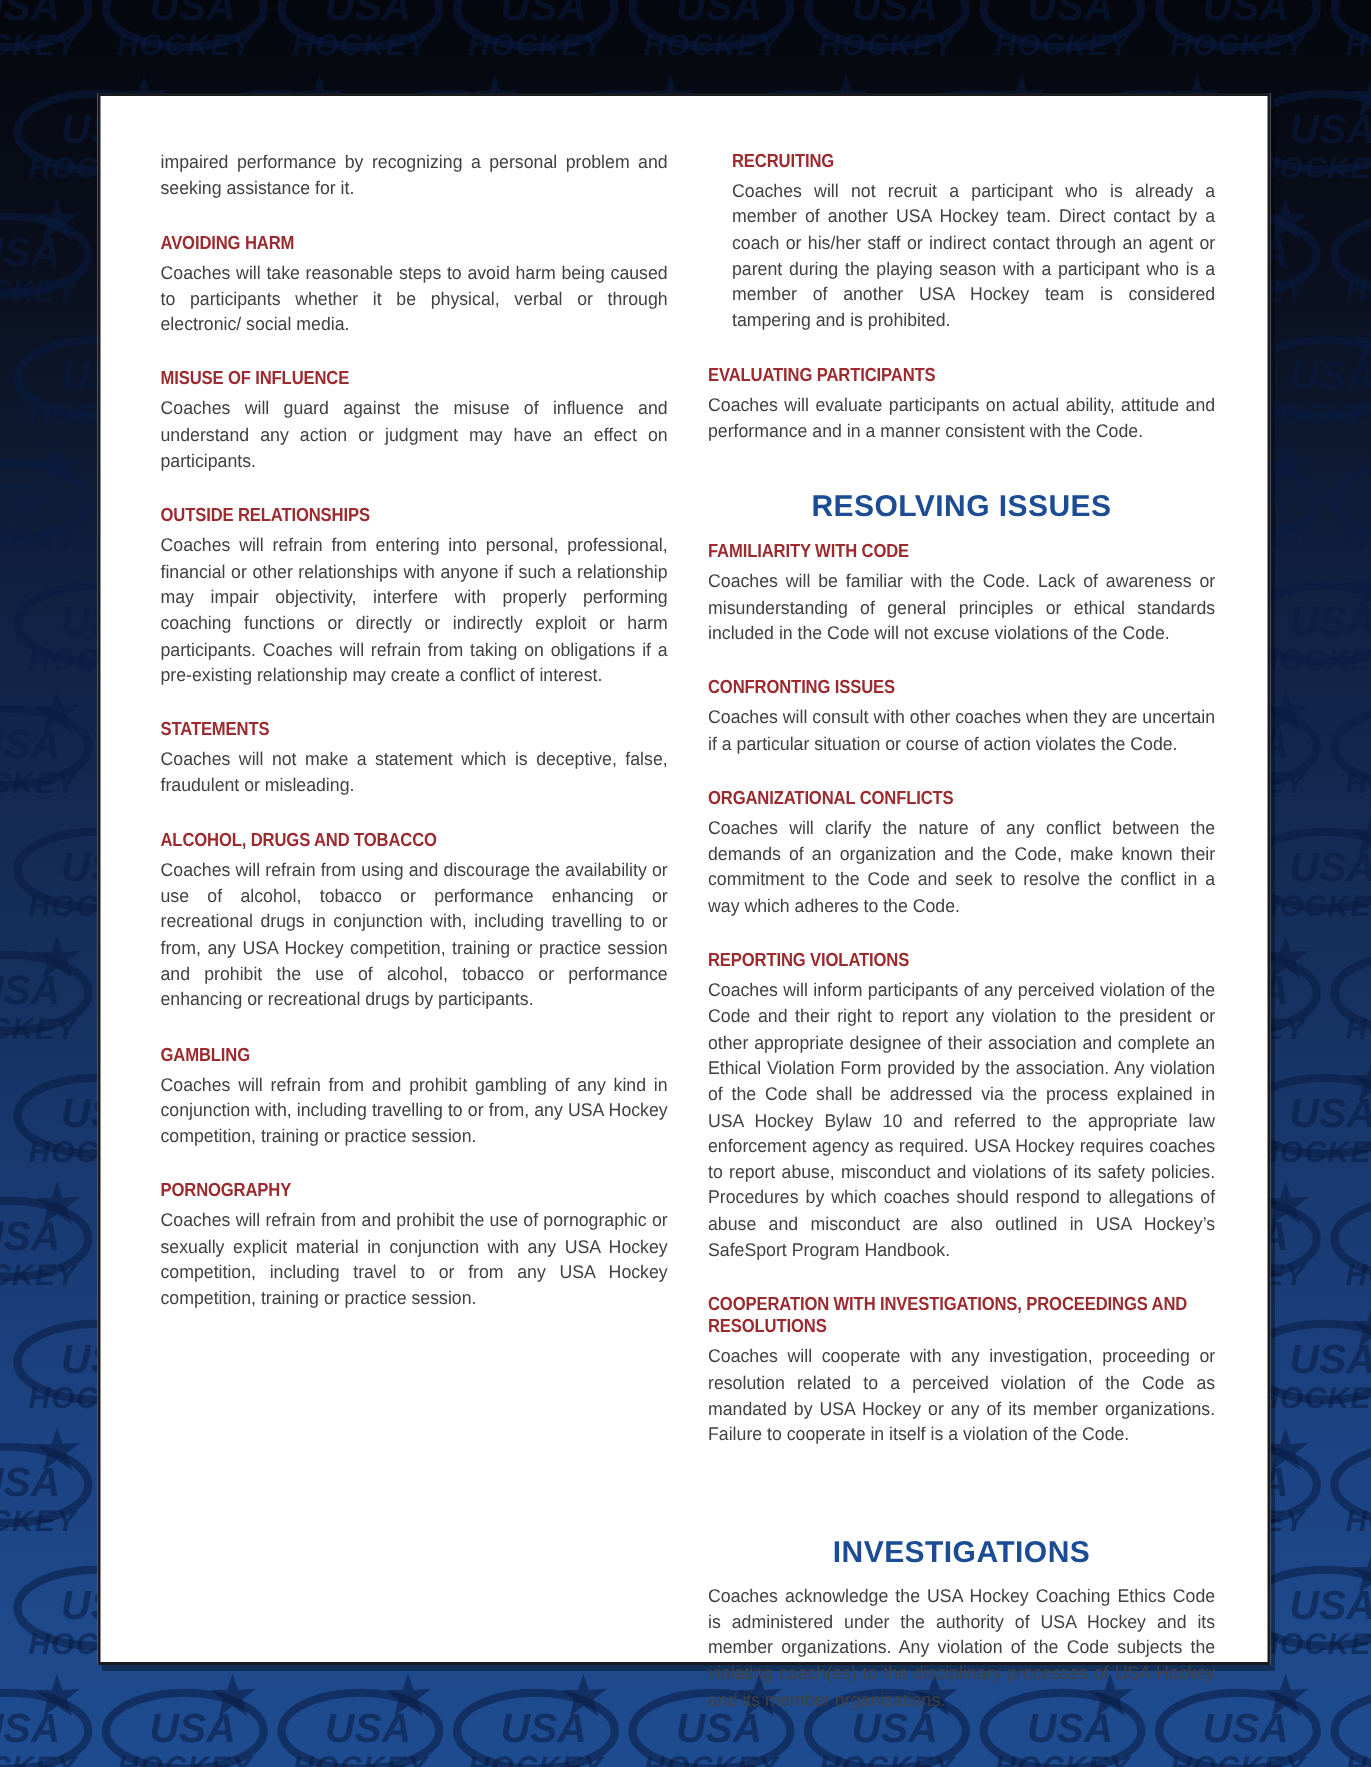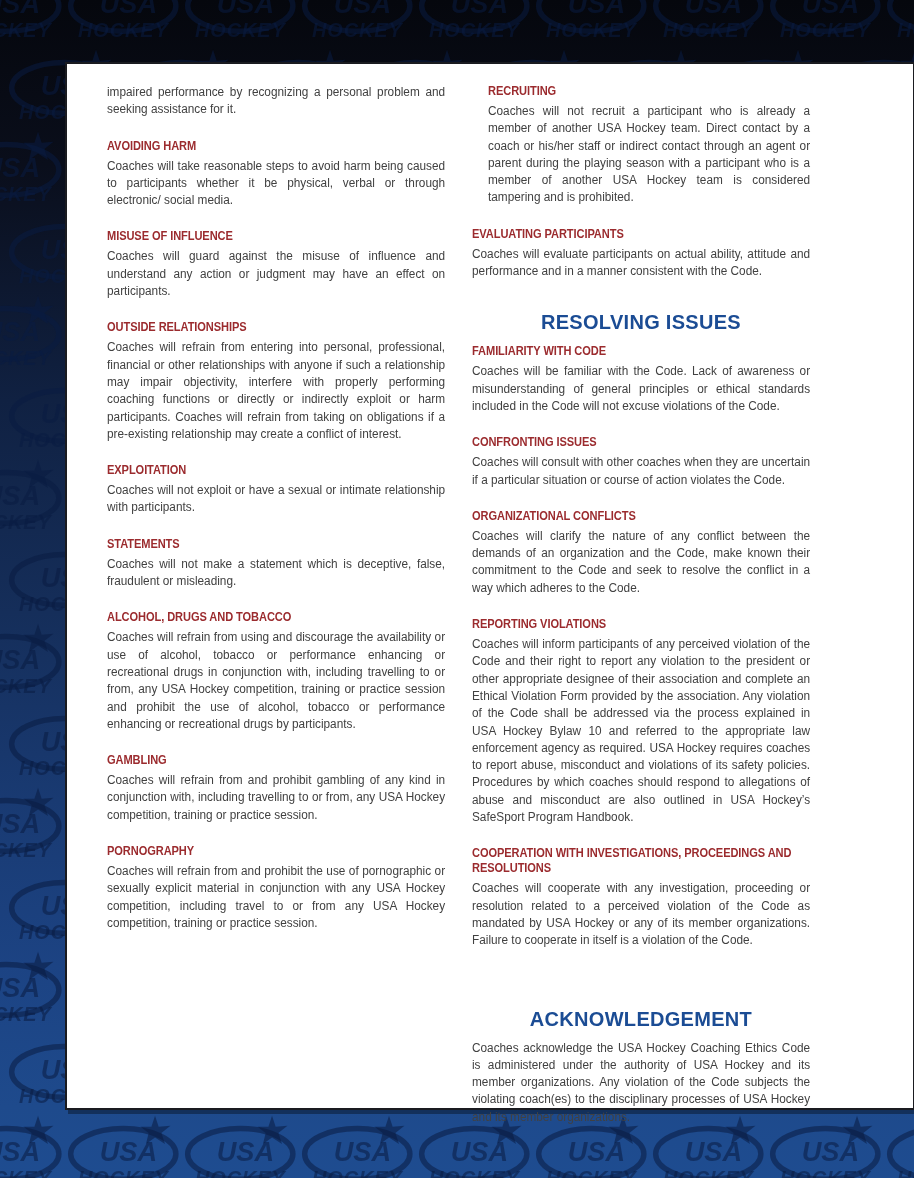--- a/index.html
+++ b/index.html
@@ -14,27 +14,27 @@
       #1e4a8c 94%, #1e4c90 100%);
   }
   #watermark-layer {
     position: absolute; inset: 0;
     overflow: hidden; z-index: 0;
   }
   .wm-logo { position: absolute; width: 118px; height: 78px; }
 
   #doc-page {
     position: absolute; left: 65px; top: 62px;
-    width: 850px; height: 1048px;
+    width: 782px; height: 1048px;
     box-sizing: border-box;
     background: #ffffff;
     border: 2px solid #1a1b20;
     box-shadow: 3px 4px 0 rgba(0,0,0,0.35);
     z-index: 1;
-    padding: 20px 39px 0 40px;
+    padding: 36px 39px 0 40px;
   }
   .columns { display: flex; gap: 27px; }
   .col { width: 338px; flex: 0 0 338px; }
 
   .sec { margin-top: 20px; }
   .col > .sec:first-child { margin-top: 0; margin-left: 16px; }
   .big-h + .sec { margin-top: 0; }
 
   .intro-p, .sec-p {
     margin: 0;
@@ -481,24 +481,20 @@
       </div>
       <div class="sec">
         <h3 class="sec-h">MISUSE OF INFLUENCE</h3>
         <p class="sec-p">Coaches will guard against the misuse of influence and understand any action or judgment may have an effect on participants.</p>
       </div>
       <div class="sec">
         <h3 class="sec-h">OUTSIDE RELATIONSHIPS</h3>
         <p class="sec-p">Coaches will refrain from entering into personal, professional, financial or other relationships with anyone if such a relationship may impair objectivity, interfere with properly performing coaching functions or directly or indirectly exploit or harm participants. Coaches will refrain from taking on obligations if a pre-existing relationship may create a conflict of interest.</p>
       </div>
       <div class="sec">
-        <h3 class="sec-h">EXPLOITATION</h3>
-        <p class="sec-p">Coaches will not exploit or have a sexual or intimate relationship with participants.</p>
-      </div>
-      <div class="sec">
         <h3 class="sec-h">STATEMENTS</h3>
         <p class="sec-p">Coaches will not make a statement which is deceptive, false, fraudulent or misleading.</p>
       </div>
       <div class="sec">
         <h3 class="sec-h">ALCOHOL, DRUGS AND TOBACCO</h3>
         <p class="sec-p">Coaches will refrain from using and discourage the availability or use of alcohol, tobacco or performance enhancing or recreational drugs in conjunction with, including travelling to or from, any USA Hockey competition, training or practice session and prohibit the use of alcohol, tobacco or performance enhancing or recreational drugs by participants.</p>
       </div>
       <div class="sec">
         <h3 class="sec-h">GAMBLING</h3>
         <p class="sec-p">Coaches will refrain from and prohibit gambling of any kind in conjunction with, including travelling to or from, any USA Hockey competition, training or practice session.</p>
@@ -535,18 +531,18 @@
       </div>
       <div class="sec">
         <h3 class="sec-h">REPORTING VIOLATIONS</h3>
         <p class="sec-p">Coaches will inform participants of any perceived violation of the Code and their right to report any violation to the president or other appropriate designee of their association and complete an Ethical Violation Form provided by the association. Any violation of the Code shall be addressed via the process explained in USA Hockey Bylaw 10 and referred to the appropriate law enforcement agency as required. USA Hockey requires coaches to report abuse, misconduct and violations of its safety policies. Procedures by which coaches should respond to allegations of abuse and misconduct are also outlined in USA Hockey’s SafeSport Program Handbook.</p>
       </div>
       <div class="sec">
         <h3 class="sec-h wrap">COOPERATION WITH INVESTIGATIONS, PROCEEDINGS AND RESOLUTIONS</h3>
         <p class="sec-p">Coaches will cooperate with any investigation, proceeding or resolution related to a perceived violation of the Code as mandated by USA Hockey or any of its member organizations. Failure to cooperate in itself is a violation of the Code.</p>
       </div>
 
-      <h2 class="big-h ack">ACKNOWLEDGEMENT</h2>
+      <h2 class="big-h ack">INVESTIGATIONS</h2>
       <p class="sec-p">Coaches acknowledge the USA Hockey Coaching Ethics Code is administered under the authority of USA Hockey and its member organizations. Any violation of the Code subjects the violating coach(es) to the disciplinary processes of USA Hockey and its member organizations.</p>
     </div>
 
   </div>
 </div>
 
 </body></html>

